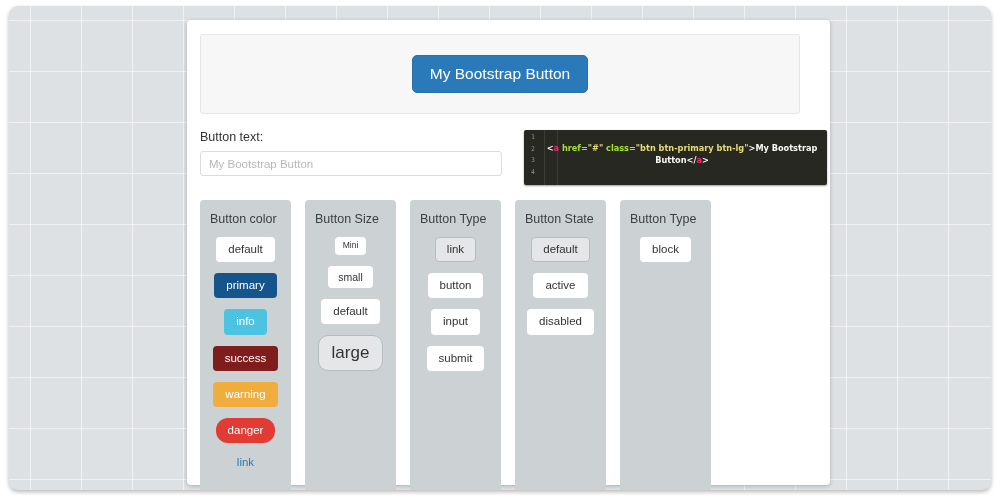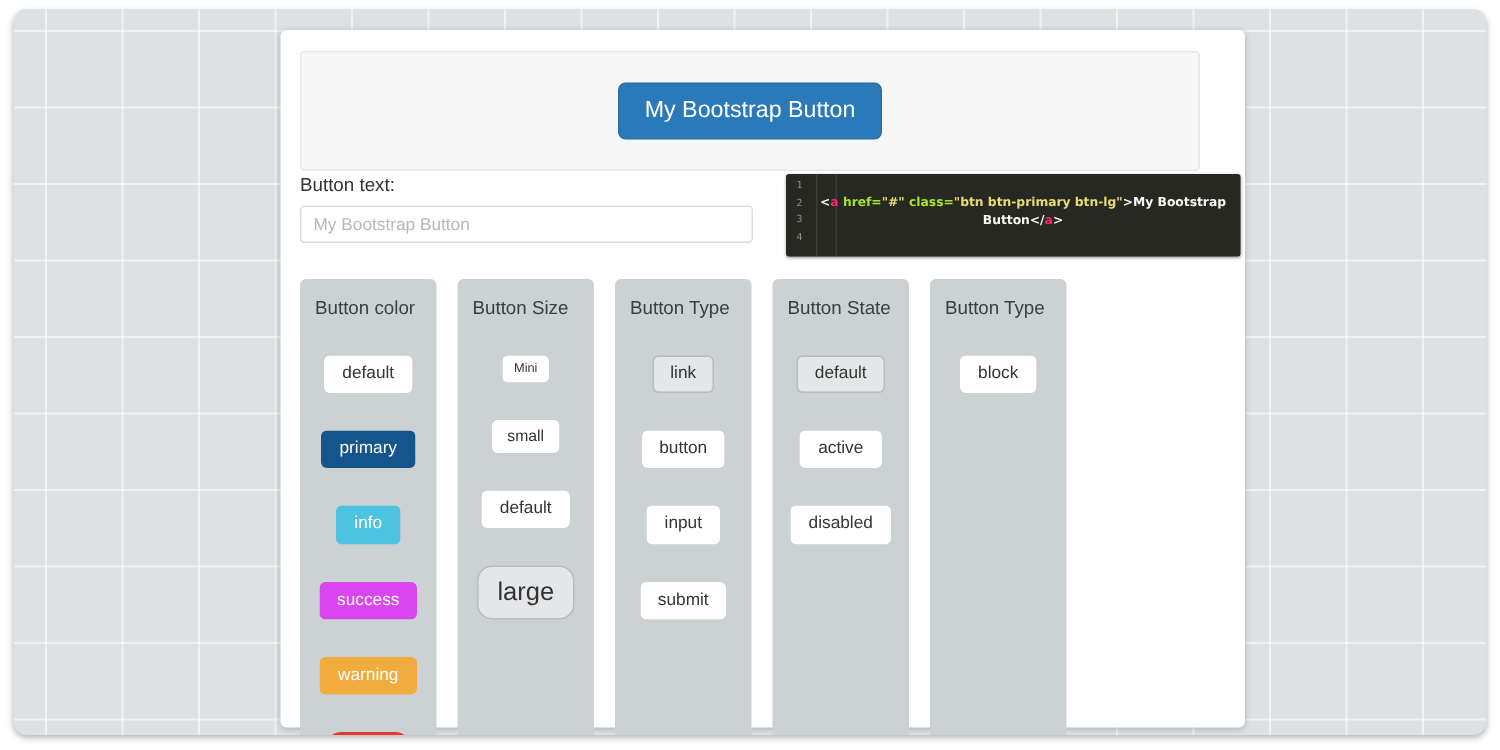--- a/index.html
+++ b/index.html
@@ -72,21 +72,21 @@
     padding: 9px 17px;
     font-size: 15.5px;
     line-height: 1.1;
     cursor: pointer;
     white-space: nowrap;
   }
 
   
   #middle-row {
     display: flex;
-    margin-top: 2px;
+    margin-top: 16px;
     gap: 22px;
   }
 
   #text-col { width: 302px; flex: none; }
 
   #button-text-label {
     font-size: 12.5px;
     color: #333333;
     display: block;
     margin-bottom: 7px;
@@ -195,32 +195,31 @@
     border: 1px solid transparent;
     border-radius: 4px;
     color: #333333;
     font-size: 11.5px;
     padding: 5px 11px;
     margin-bottom: 11px;
     cursor: pointer;
     white-space: nowrap;
     font-family: "Liberation Sans", sans-serif;
     line-height: 1.15;
-    margin-top: 14px;
   }
   .opt.selected {
     background: #e4e6e7;
     border: 1px solid #b6bbbd;
   }
 
   
   .opt.c-default { background:#ffffff; color:#333333; }
   .opt.c-primary { background:#16548c; color:#ffffff; }
   .opt.c-info    { background:#4cc3e0; color:#ffffff; }
-  .opt.c-success { background:#d946ef; color:#ffffff; }
+  .opt.c-success { background:#7f1d1d; color:#ffffff; }
   .opt.c-warning { background:#f0ad3e; color:#ffffff; }
   .opt.c-danger  { background:#e13b34; color:#ffffff;border-radius:12px; }
   .opt.c-link    {
     background: transparent; color:#2a7ab9;
     padding: 2px 11px; border: none;
   }
 
   
   .opt.s-mini    { font-size: 8.5px;  padding: 3px 7px; }
   .opt.s-small   { font-size: 10.5px; padding: 4px 9px; }

